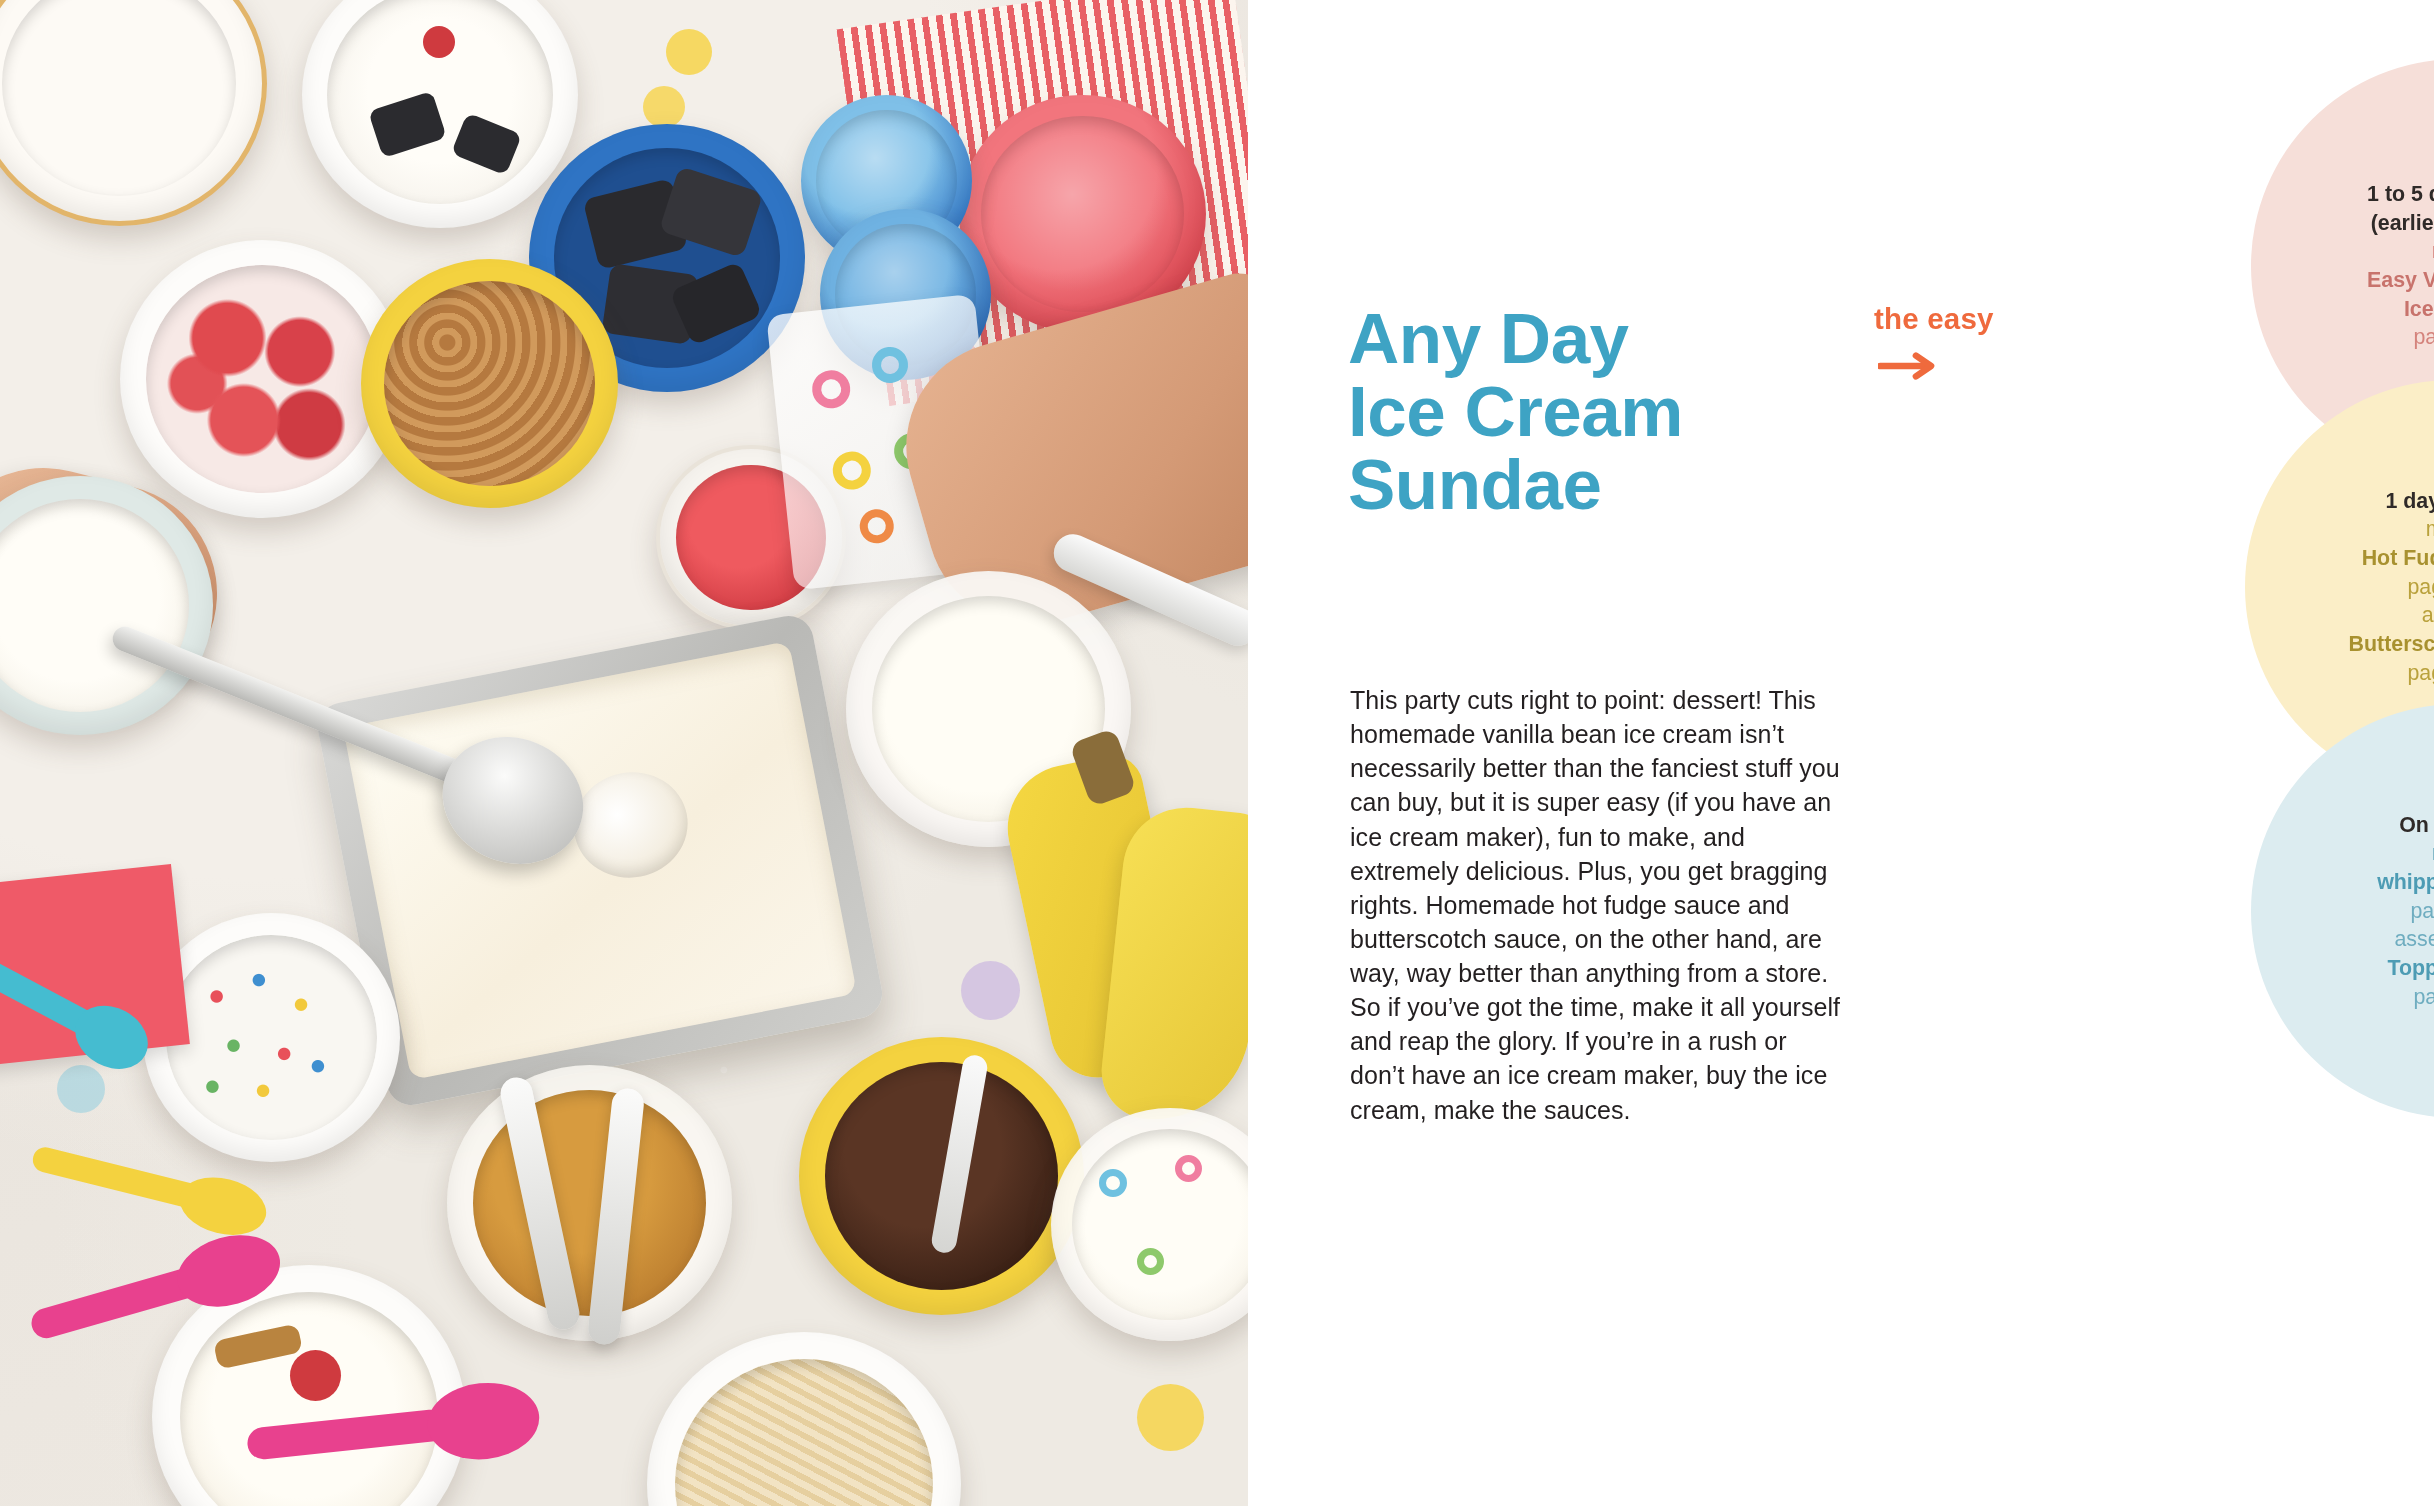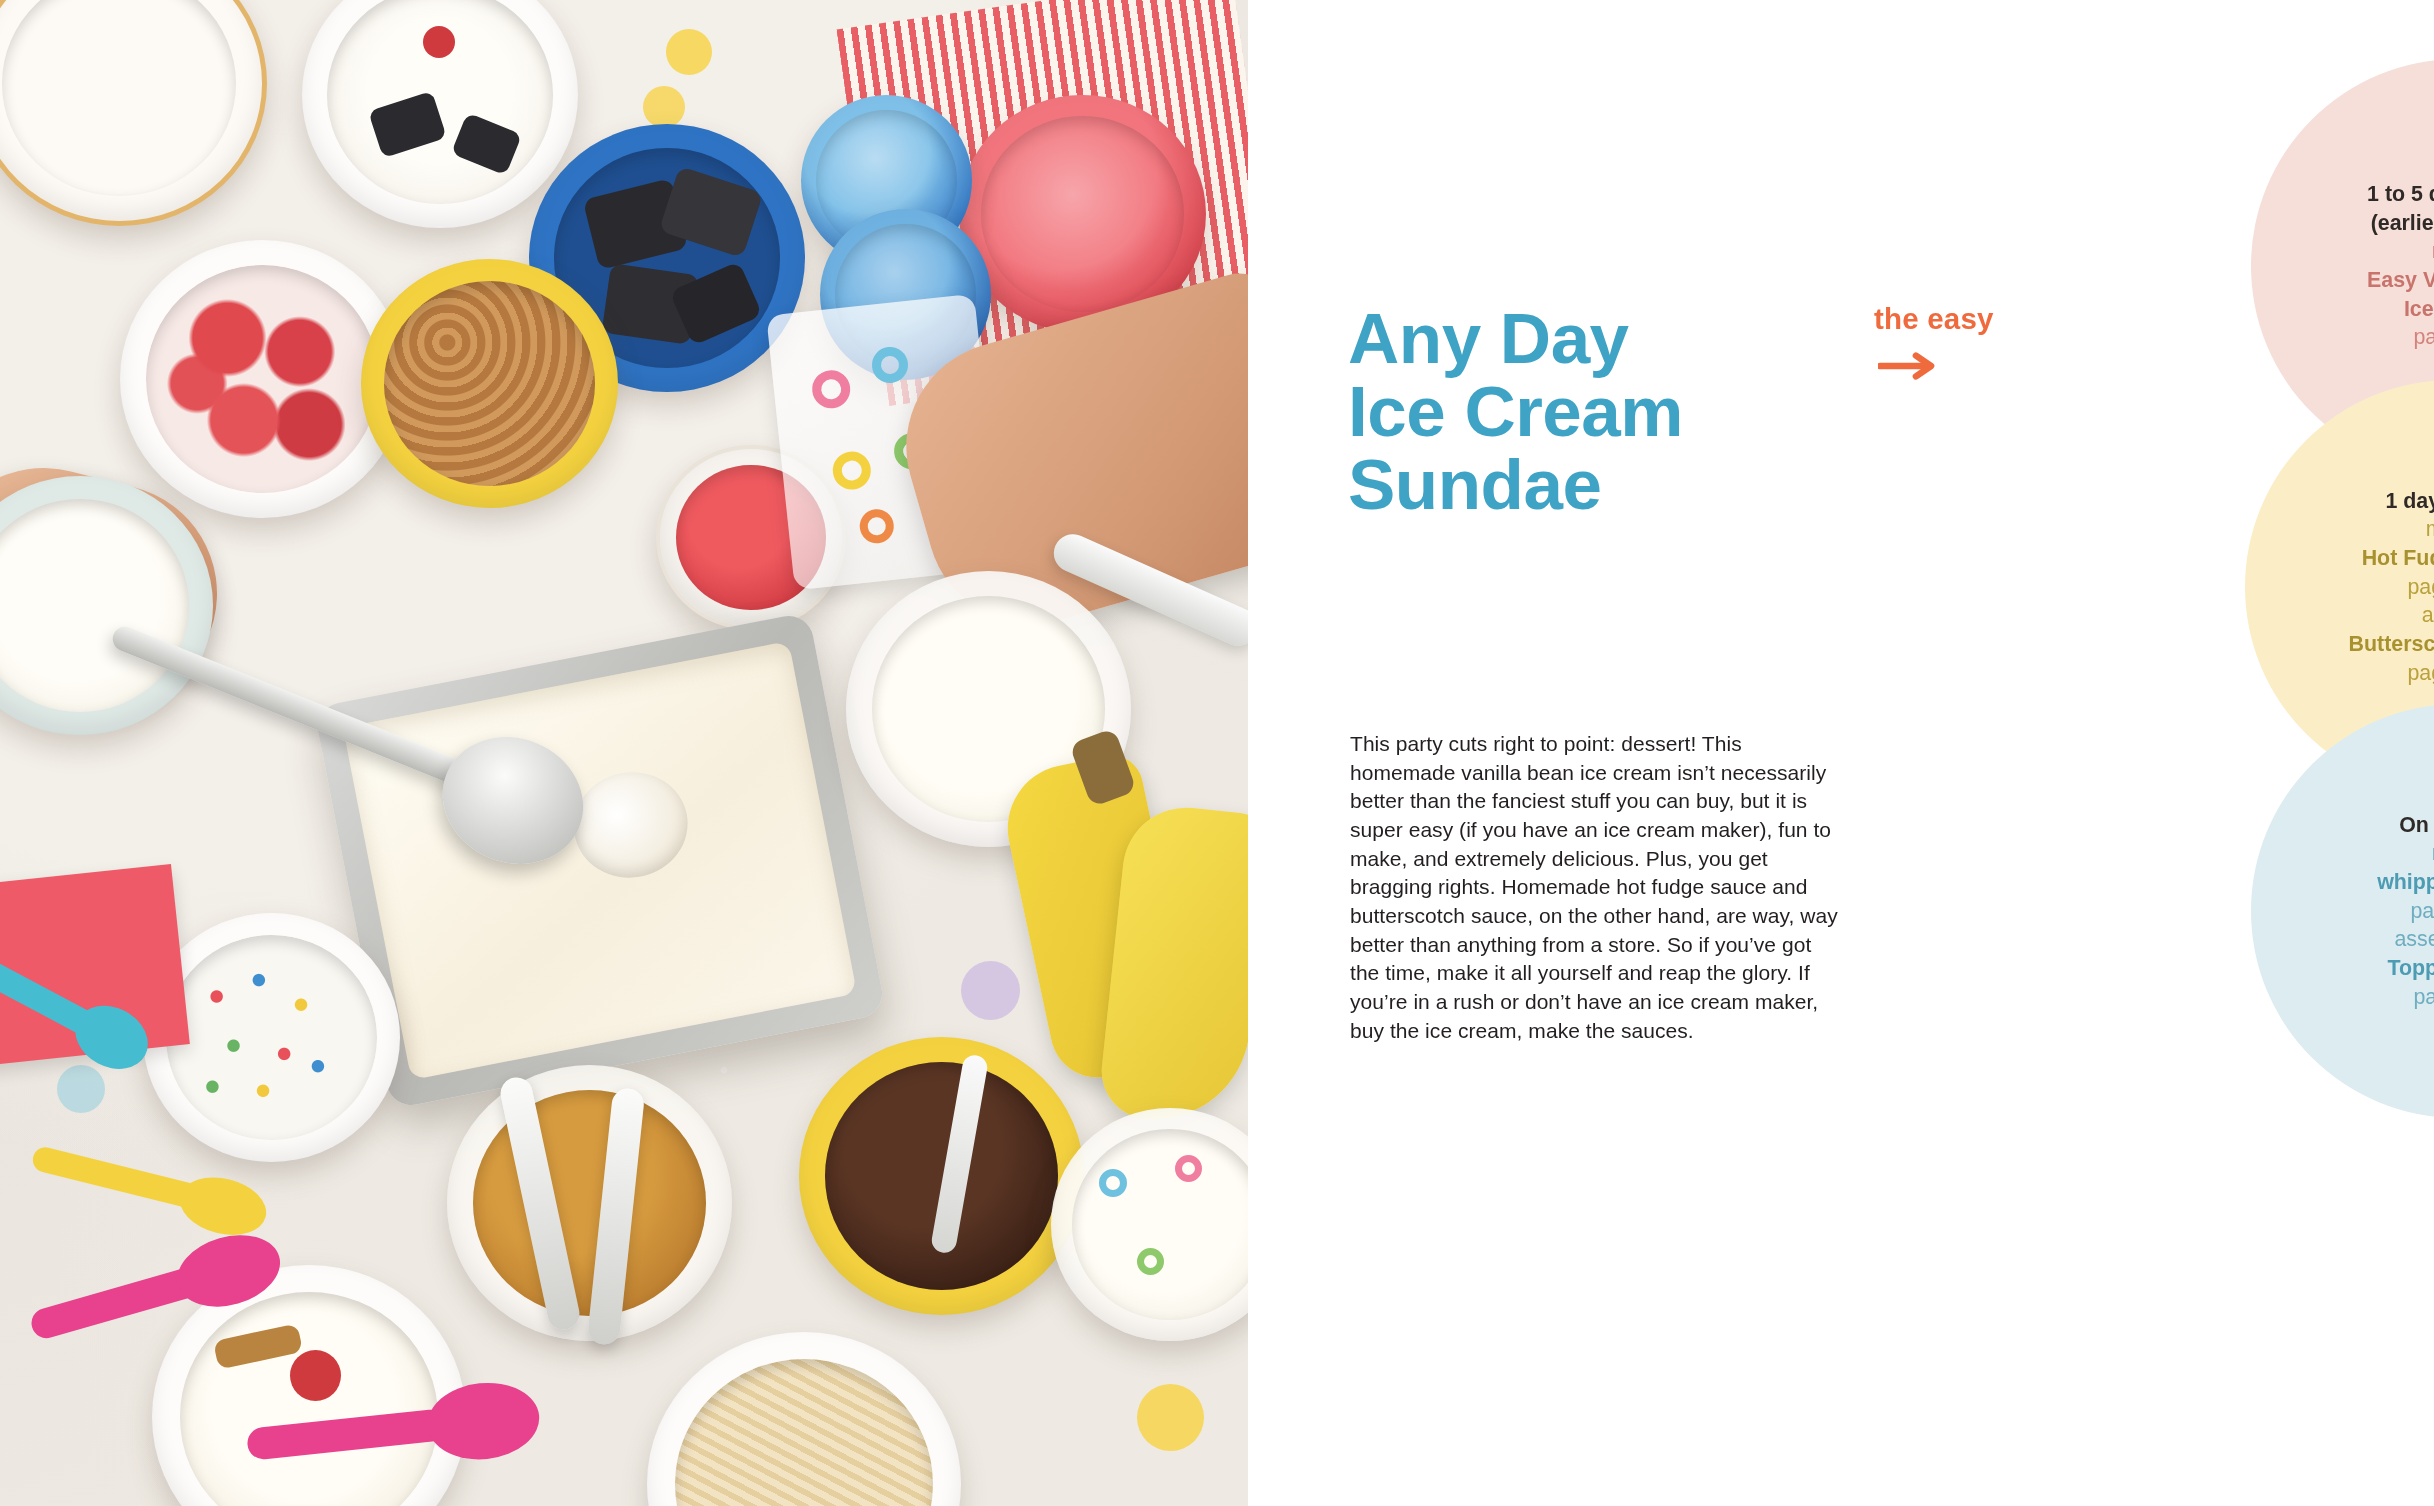--- a/index.html
+++ b/index.html
@@ -64,25 +64,24 @@
     line-height: 1.03;
     font-weight: bold;
     letter-spacing: -0.5px;
     color: #3ea3c4;
   }
   .headline span { display: block; }
   .body-copy {
     position: absolute;
     left: 102px; top: 683px;
     width: 495px;
-    font-size: 21px;
+    font-size: 25px;
     line-height: 1.365;
     color: #231f20;
     letter-spacing: 0.05px;
-    margin-top: 47px;
   }
   .the-plan {
     position: absolute;
     left: 626px; top: 302px;
     font-size: 29.5px;
     font-weight: bold;
     color: #ef6a3d;
     letter-spacing: 0.2px;
   }
   .plan-arrow {

